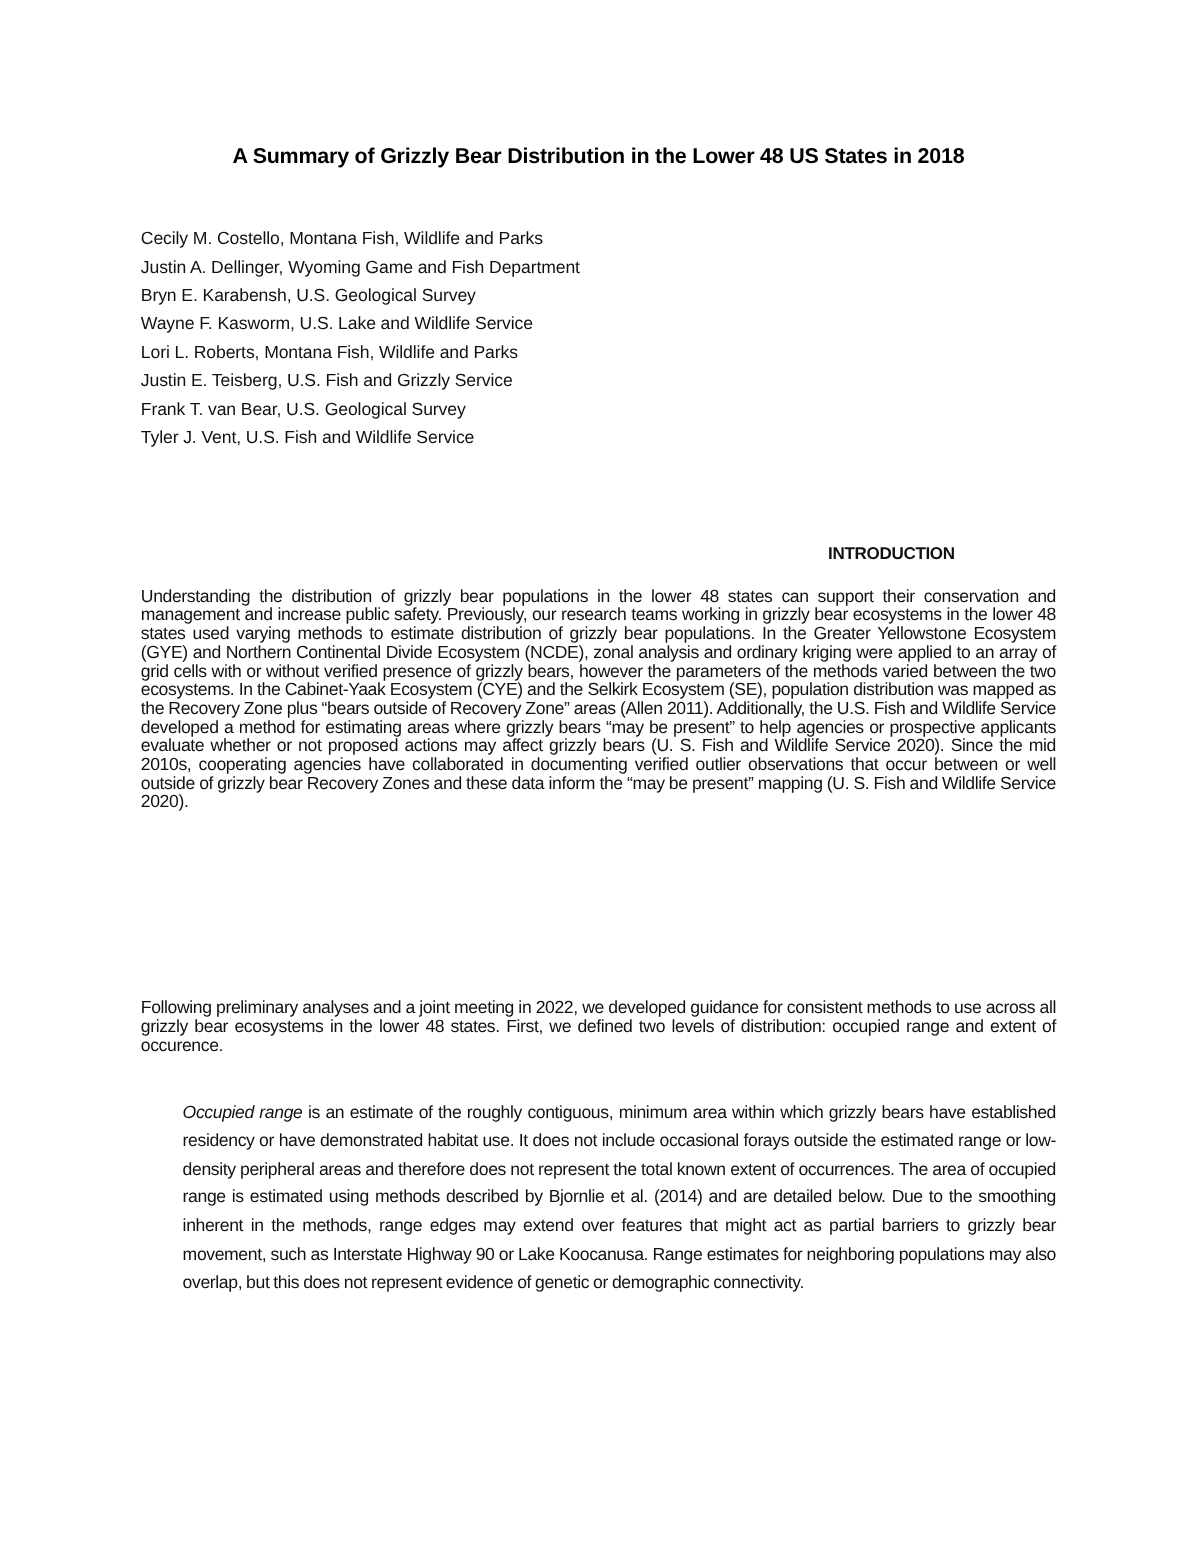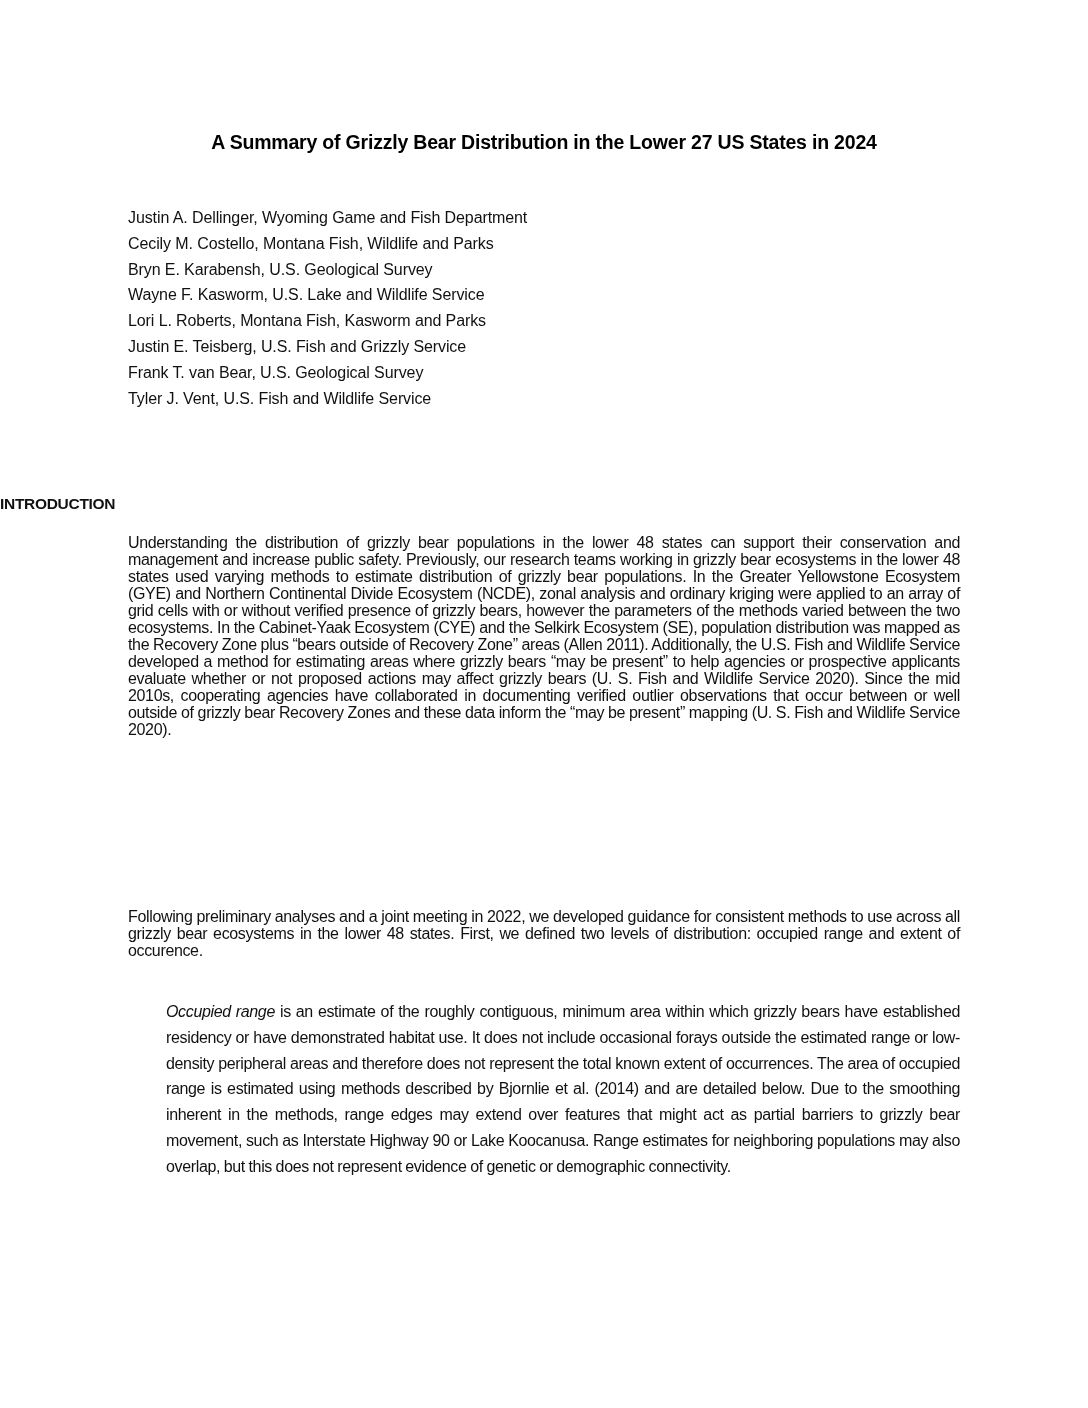--- a/index.html
+++ b/index.html
@@ -41,21 +41,21 @@
       letter-spacing: -0.1px;
     }
     .author-line {
       white-space: nowrap;
     }
     .section-heading {
       position: absolute;
       left: 0;
       width: 868px;
       top: 495px;
-      text-align: left;
+      text-align: right;
       font-weight: bold;
       font-size: 15.5px;
       letter-spacing: -0.3px;
     }
     .para {
       position: absolute;
       left: 128px;
       width: 832px;
       font-size: 16px;
       line-height: 17px;
@@ -80,28 +80,28 @@
     .def-term {
       font-weight: normal;
       font-style: italic;
     }
   </style>
 </head>
 <body>
 
 <div class="page">
 
-  <div class="title">A Summary of Grizzly Bear Distribution in the Lower 27 US States in 2024</div>
+  <div class="title">A Summary of Grizzly Bear Distribution in the Lower 48 US States in 2018</div>
 
   <div class="authors">
+    <div class="author-line">Cecily M. Costello, Montana Fish, Wildlife and Parks</div>
     <div class="author-line">Justin A. Dellinger, Wyoming Game and Fish Department</div>
-    <div class="author-line">Cecily M. Costello, Montana Fish, Wildlife and Parks</div>
     <div class="author-line">Bryn E. Karabensh, U.S. Geological Survey</div>
     <div class="author-line">Wayne F. Kasworm, U.S. Lake and Wildlife Service</div>
-    <div class="author-line">Lori L. Roberts, Montana Fish, Kasworm and Parks</div>
+    <div class="author-line">Lori L. Roberts, Montana Fish, Wildlife and Parks</div>
     <div class="author-line">Justin E. Teisberg, U.S. Fish and Grizzly Service</div>
     <div class="author-line">Frank T. van Bear, U.S. Geological Survey</div>
     <div class="author-line">Tyler J. Vent, U.S. Fish and Wildlife Service</div>
   </div>
 
   <div class="section-heading">INTRODUCTION</div>
 
   <div class="para" id="p1">
     <p>Understanding the distribution of grizzly bear populations in the lower 48 states can support their conservation and  management and increase public safety.  Previously, our research teams working in grizzly bear ecosystems in the lower 48 states used varying methods to estimate distribution of grizzly bear populations.  In the Greater Yellowstone Ecosystem (GYE) and Northern Continental Divide Ecosystem (NCDE), zonal analysis and ordinary kriging were applied to an array of  grid cells with or without verified presence of grizzly bears, however the parameters of the methods varied between the two ecosystems.  In the Cabinet-Yaak Ecosystem (CYE) and the Selkirk Ecosystem (SE), population distribution was mapped as the Recovery Zone plus “bears outside of Recovery Zone” areas (Allen 2011). Additionally, the U.S. Fish and Wildlife Service developed a method for estimating areas where grizzly bears “may be present” to help agencies or prospective applicants evaluate whether or not proposed actions may affect grizzly bears (U. S. Fish and Wildlife Service 2020).  Since the mid 2010s, cooperating agencies have collaborated in documenting verified outlier observations that occur between or well outside of grizzly bear Recovery Zones and these data inform the “may be present” mapping (U. S. Fish and Wildlife Service 2020).</p>
   </div>

